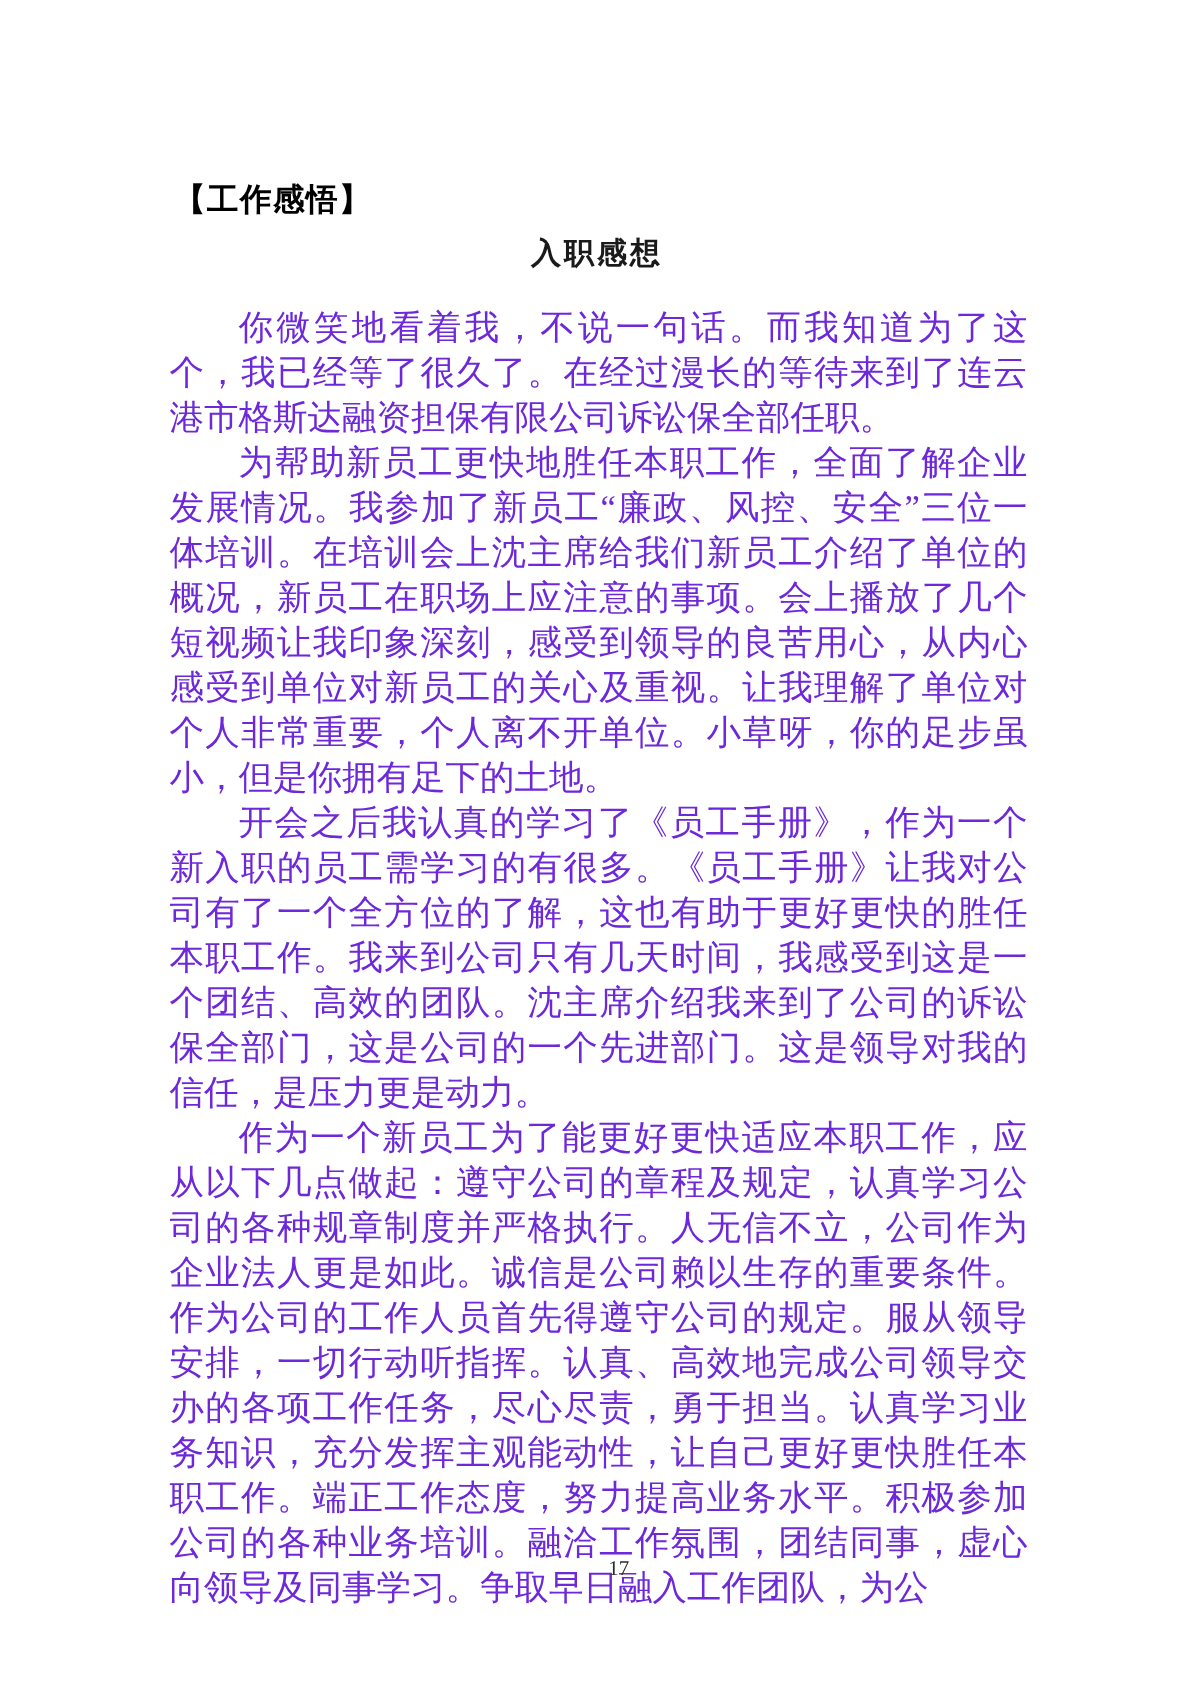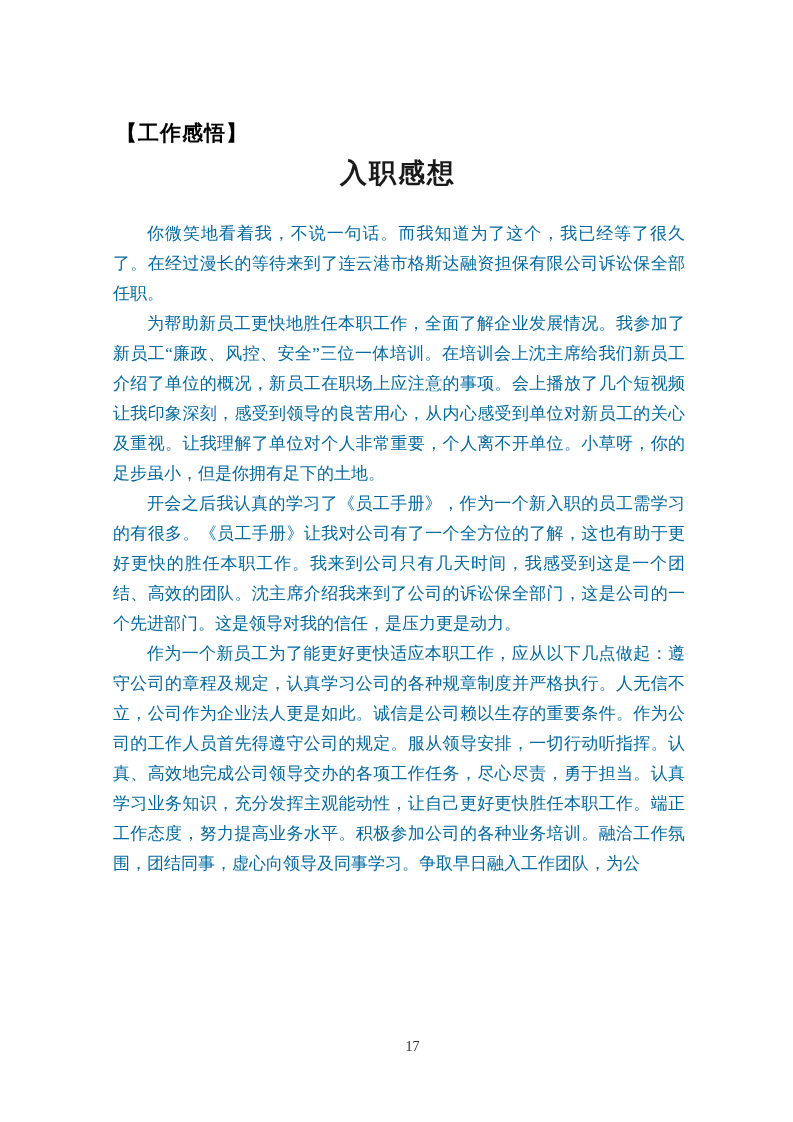--- a/index.html
+++ b/index.html
@@ -27,35 +27,35 @@
     font-family: "Liberation Serif", serif;
   }
   .doc-title {
     position: absolute;
     left: 113px;
     top: 155px;
     width: 570px;
     margin: 0;
     text-align: center;
     font-family: "Liberation Sans", sans-serif;
-    font-size: 27px;
+    font-size: 20px;
     font-weight: 700;
     color: #1a1a1a;
     letter-spacing: 2px;
   }
   .body-text {
     position: absolute;
     left: 113px;
-    top: 219px;
+    top: 204px;
     width: 572px;
-    font-size: 17px;
+    font-size: 23px;
     line-height: 30px;
     text-align: justify;
     text-justify: inter-character;
-    color: #0369a1;
+    color: #6d28d9;
   }
   .body-text p {
     margin: 0;
     padding: 0;
     text-indent: 2em;
   }
   .page-number {
     position: absolute;
     left: 0;
     top: 1039px;

